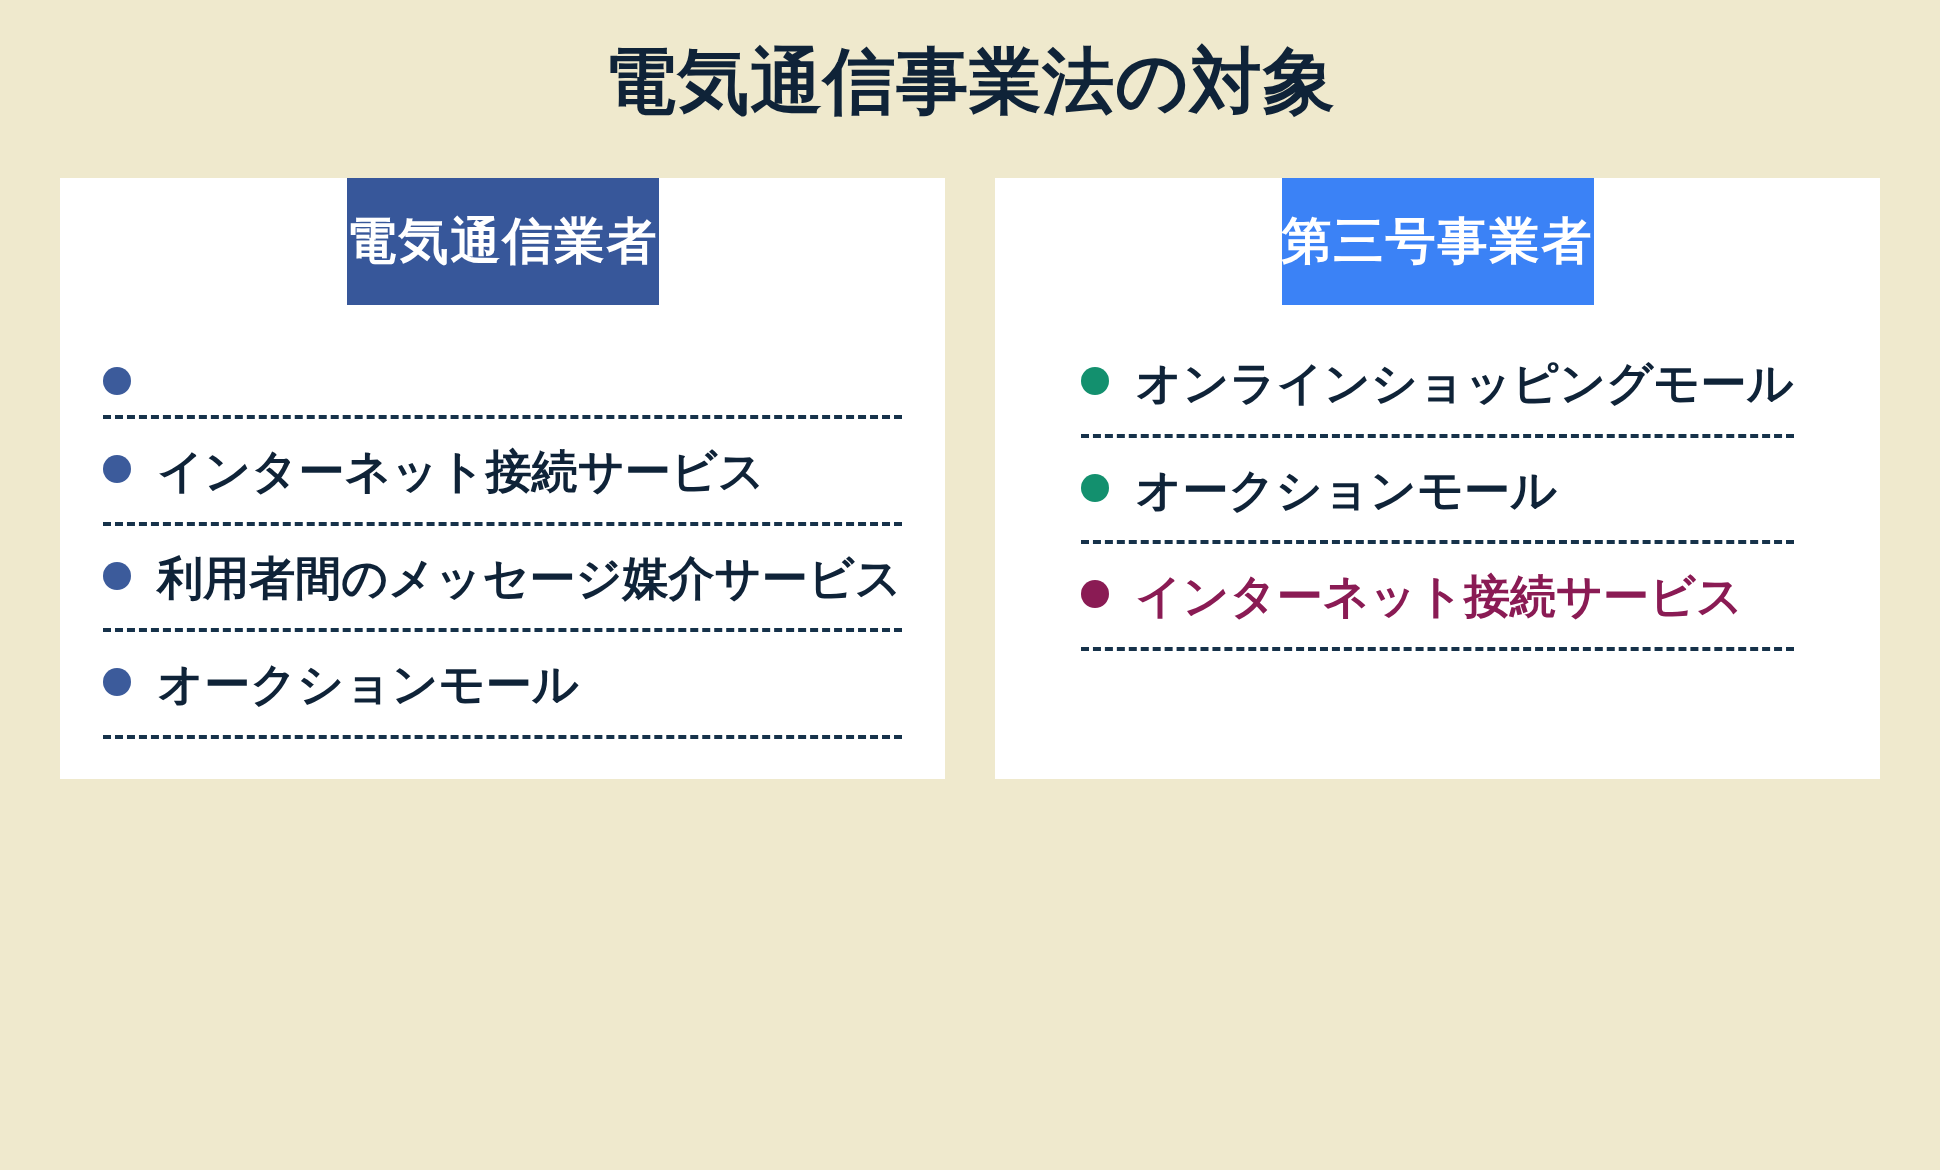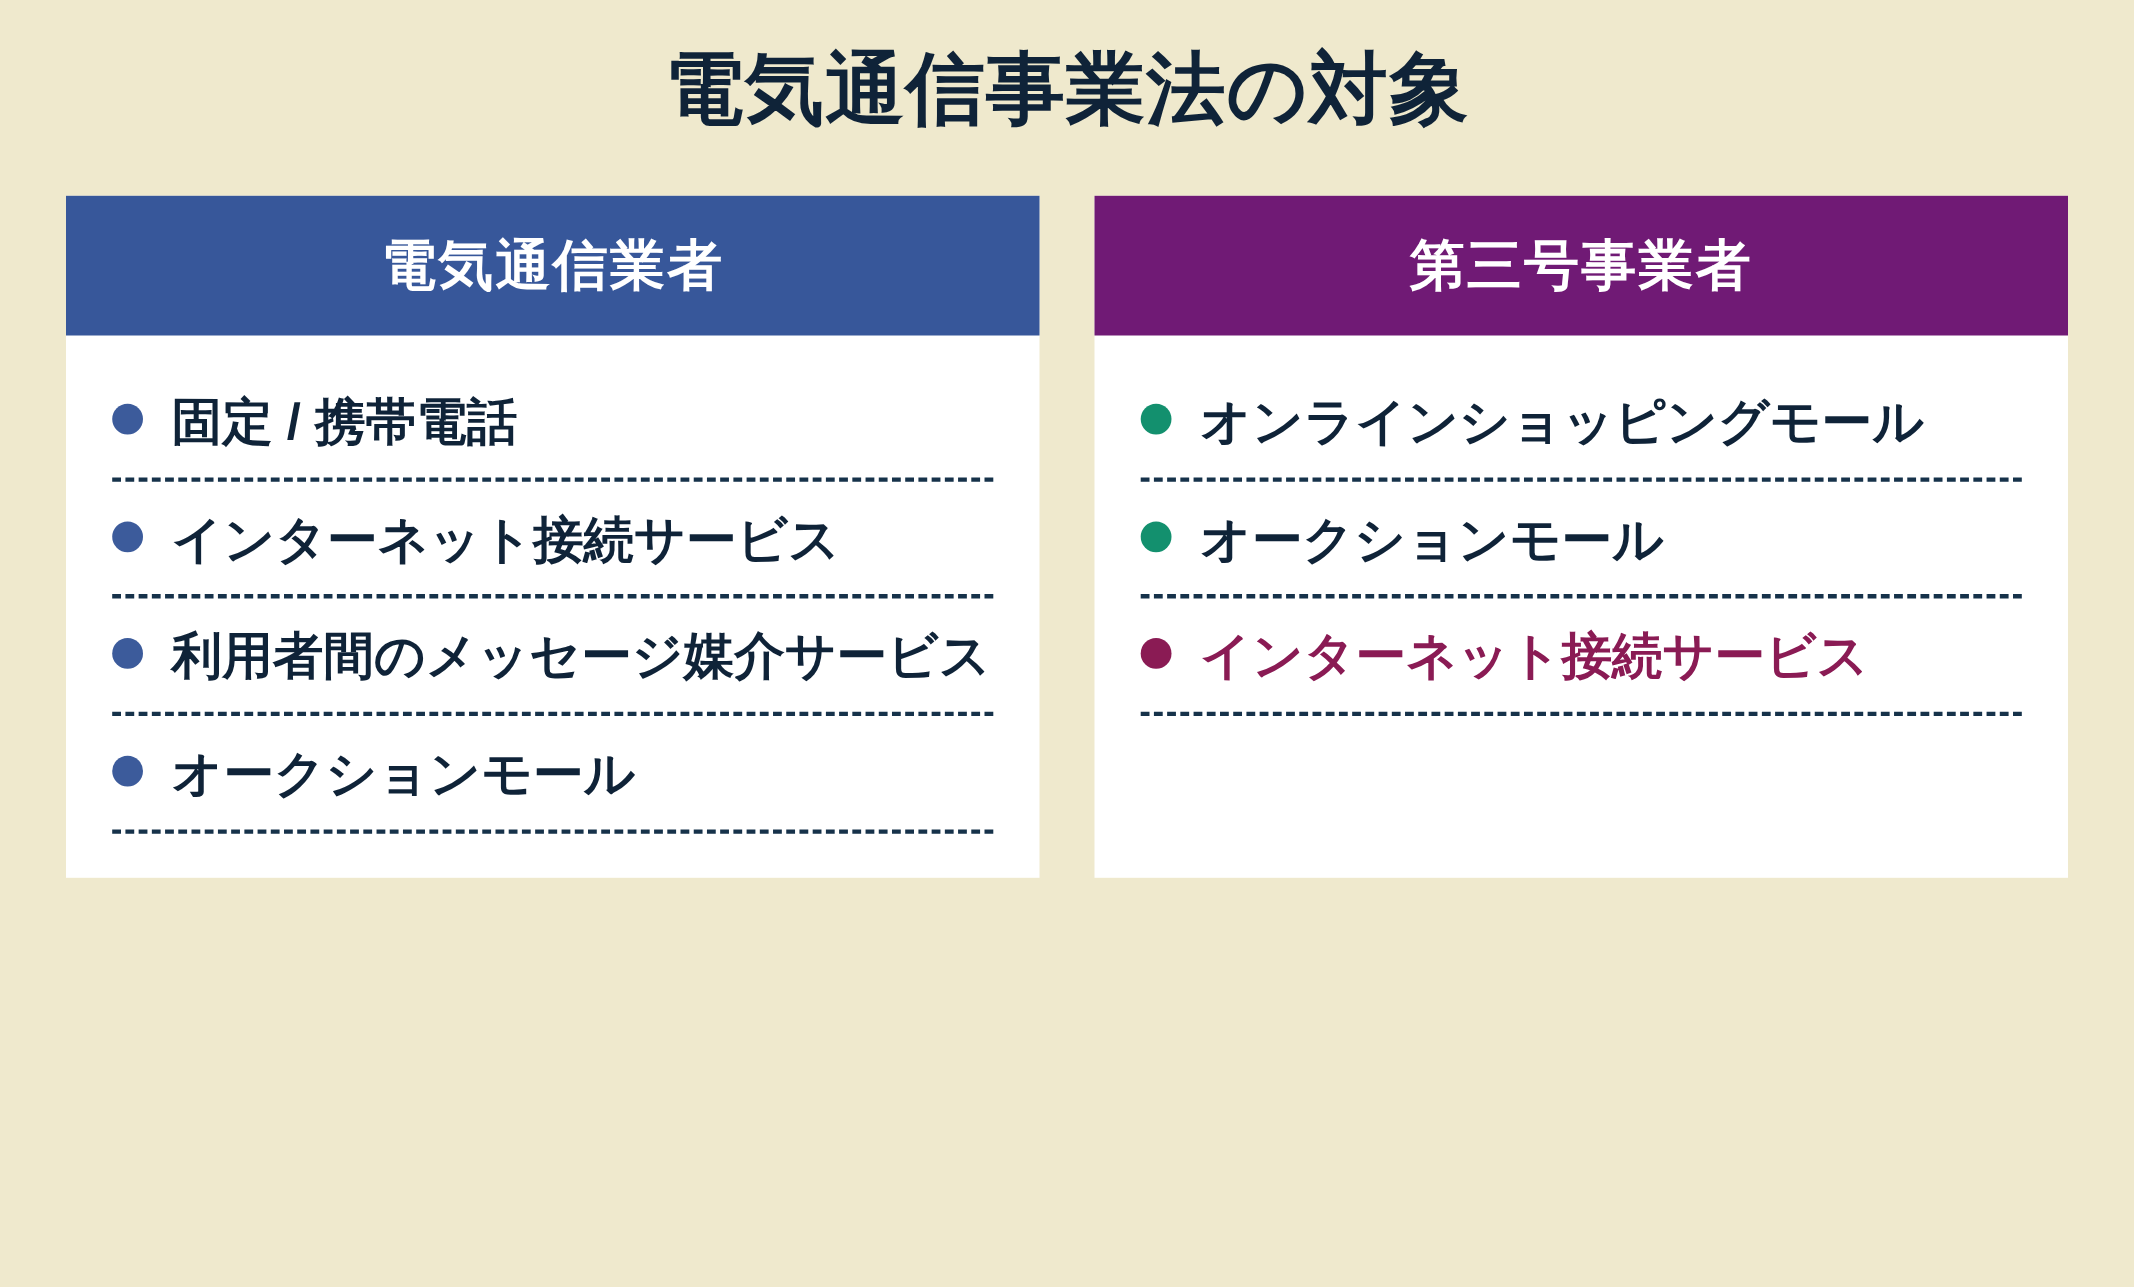--- a/index.html
+++ b/index.html
@@ -36,33 +36,34 @@
     top: 178px;
     width: 1820px;
     display: flex;
     gap: 50px;
   }
   .card {
     width: 1013px;
     background: #FFFFFF;
     display: flex;
     flex-direction: column;
+    align-items: center;
   }
   .card-header {
     height: 127px;
     display: flex;
     align-items: center;
     justify-content: center;
     color: #FFFFFF;
     font-size: 50px;
     font-weight: 700;
     letter-spacing: 2px;
   }
   .card--blue .card-header { background: #37579A; }
-  .card--green .card-header { background: #701a75; }
+  .card--green .card-header { background: #3b82f6; }
   .card-body {
     flex: 1;
     padding: 26px 42px 40px 42px;
     box-sizing: border-box;
   }
   .item-row {
     display: flex;
     align-items: flex-start;
     padding: 22px 0 20px 0;
     border-bottom: 4px dashed #16324A;
@@ -97,21 +98,20 @@
   <div class="page-title">電気通信事業法の対象</div>
 
   <div class="cards">
 
     <div class="card card--blue">
       <div class="card-header">電気通信業者</div>
       <div class="card-body">
 
         <div class="item-row">
           <span class="bullet bullet--blue"></span>
-          <span class="item-label">固定 / 携帯電話</span>
         </div>
 
         <div class="item-row">
           <span class="bullet bullet--blue"></span>
           <span class="item-label">インターネット接続サービス</span>
         </div>
 
         <div class="item-row">
           <span class="bullet bullet--blue"></span>
           <span class="item-label">利用者間のメッセージ媒介サービス</span>

